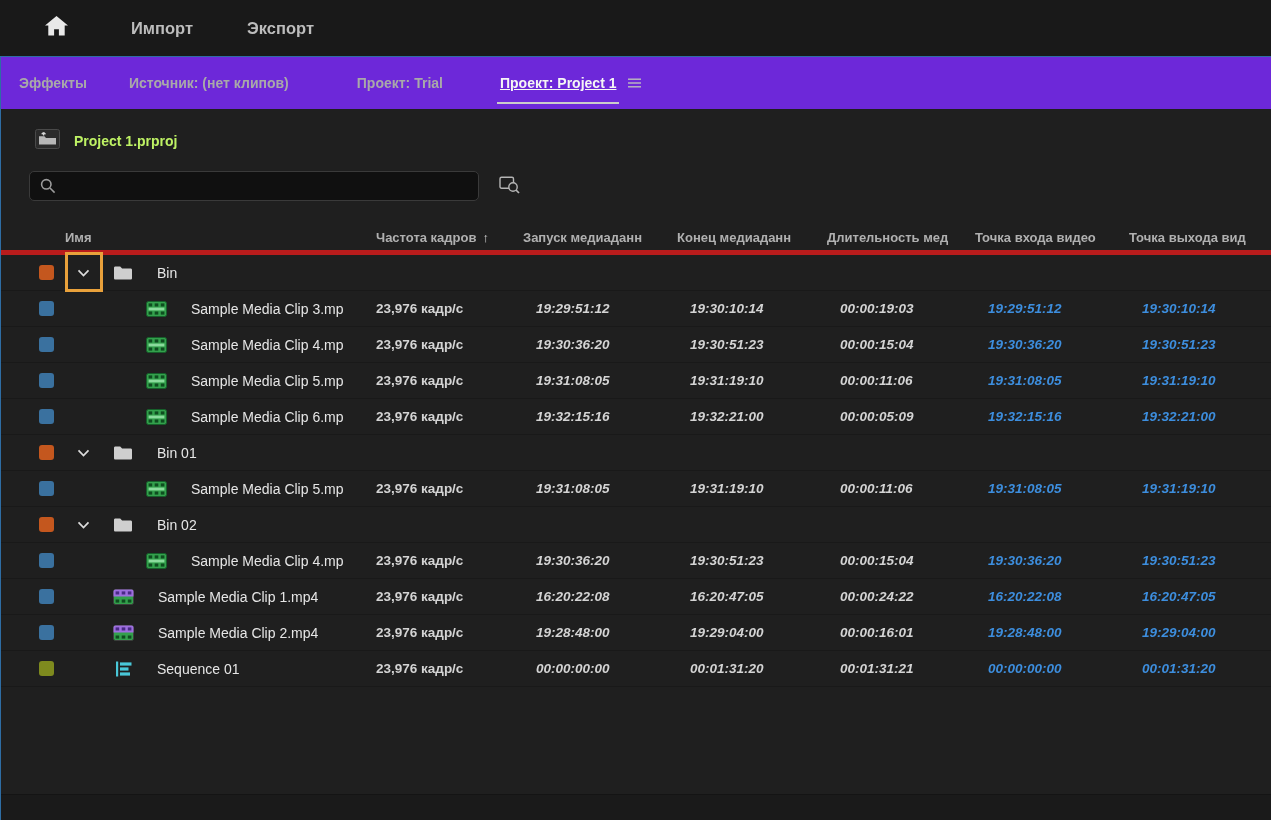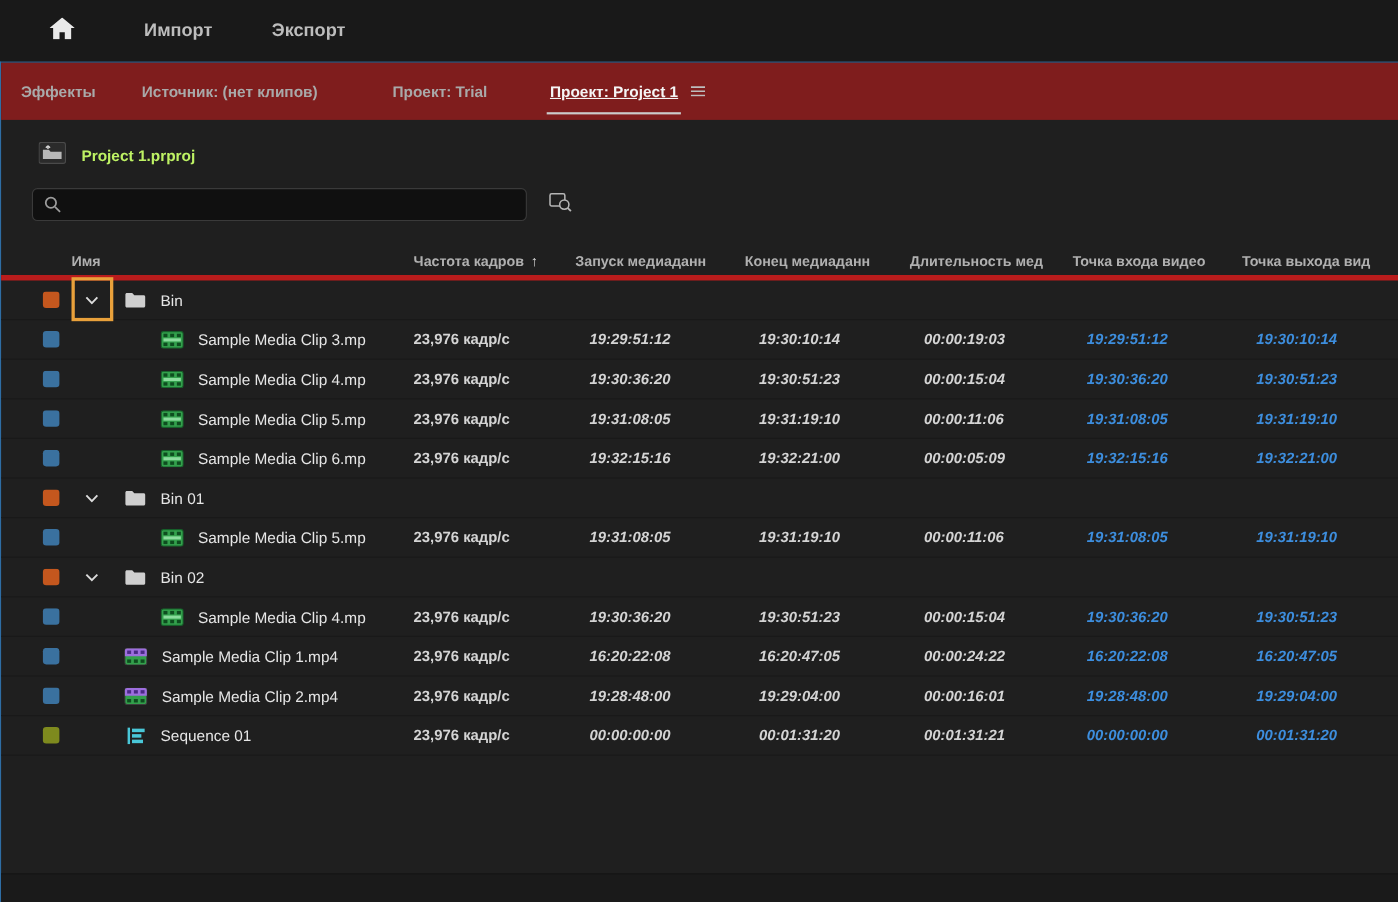--- a/index.html
+++ b/index.html
@@ -21,21 +21,21 @@
   .top-tab .tab-label { position:relative; padding:4px 0; }
   .top-tab.active { color:#f2f2f2; }
   .top-tab.active .tab-label::after {
     content:""; position:absolute; left:-2px; right:-2px; bottom:-8px; height:2.5px; background:#e9e9e9;
   }
   
   .panel {
     position:absolute; top:56px; left:0; right:0; bottom:0;
     background:#1f1f1f; border-left:1px solid #2e6da4; border-top:1px solid #2e6da4;
   }
-  .panel-tabs { height:52px; display:flex; align-items:center; background:#7f1d1d; }
+  .panel-tabs { height:52px; display:flex; align-items:center; background:#6d28d9; }
   .panel-tab {
     font-size:14px; font-weight:700; color:#a9a9a9; cursor:pointer;
     display:flex; align-items:center; position:relative;
   }
   .panel-tab:nth-child(1){ margin-left:18px; }
   .panel-tab:nth-child(2){ margin-left:42px; }
   .panel-tab:nth-child(3){ margin-left:68px; }
   .panel-tab:nth-child(4){ margin-left:57px;text-decoration:underline; }
   .panel-tab .tab-label{ position:relative; padding:5px 0; }
   .panel-tab.active { color:#f5f5f5; }
@@ -72,21 +72,21 @@
   .tbody { position:relative; }
   .row { height:36px; border-bottom:1px solid #191919; font-size:13.5px; cursor:pointer; }
   .cell { overflow:hidden; white-space:nowrap; }
   .c-name { display:flex; align-items:center; padding-left:38px; }
   .chip { width:15px; height:15px; border-radius:3px; flex:none; }
   .chev { margin-left:23px; width:14px; flex:none; display:flex; align-items:center; }
   .ricon { flex:none; display:flex; align-items:center; }
   .i-bin  { margin-left:22px; }
   .i-top  { margin-left:59px; }
   .i-ind1 { margin-left:92px; }
-  .nm { margin-left:13px; color:#e6e6e6; font-size:14px; }
+  .nm { margin-left:24px; color:#e6e6e6; font-size:14px; }
   .tcell { padding-left:13px; font-weight:700; color:#d4d4d4;font-style:italic; }
   .fcell { font-weight:700; color:#d4d4d4; }
   .callout {
     position:absolute; left:64px; top:-3px; width:38px; height:40px;
     border:3px solid #e9a13b; z-index:4; pointer-events:none;
   }
   .bottom-strip {
     position:absolute; left:0; right:0; bottom:0; height:26px;
     background:#1a1a1a; border-top:1px solid #141414;
   }

